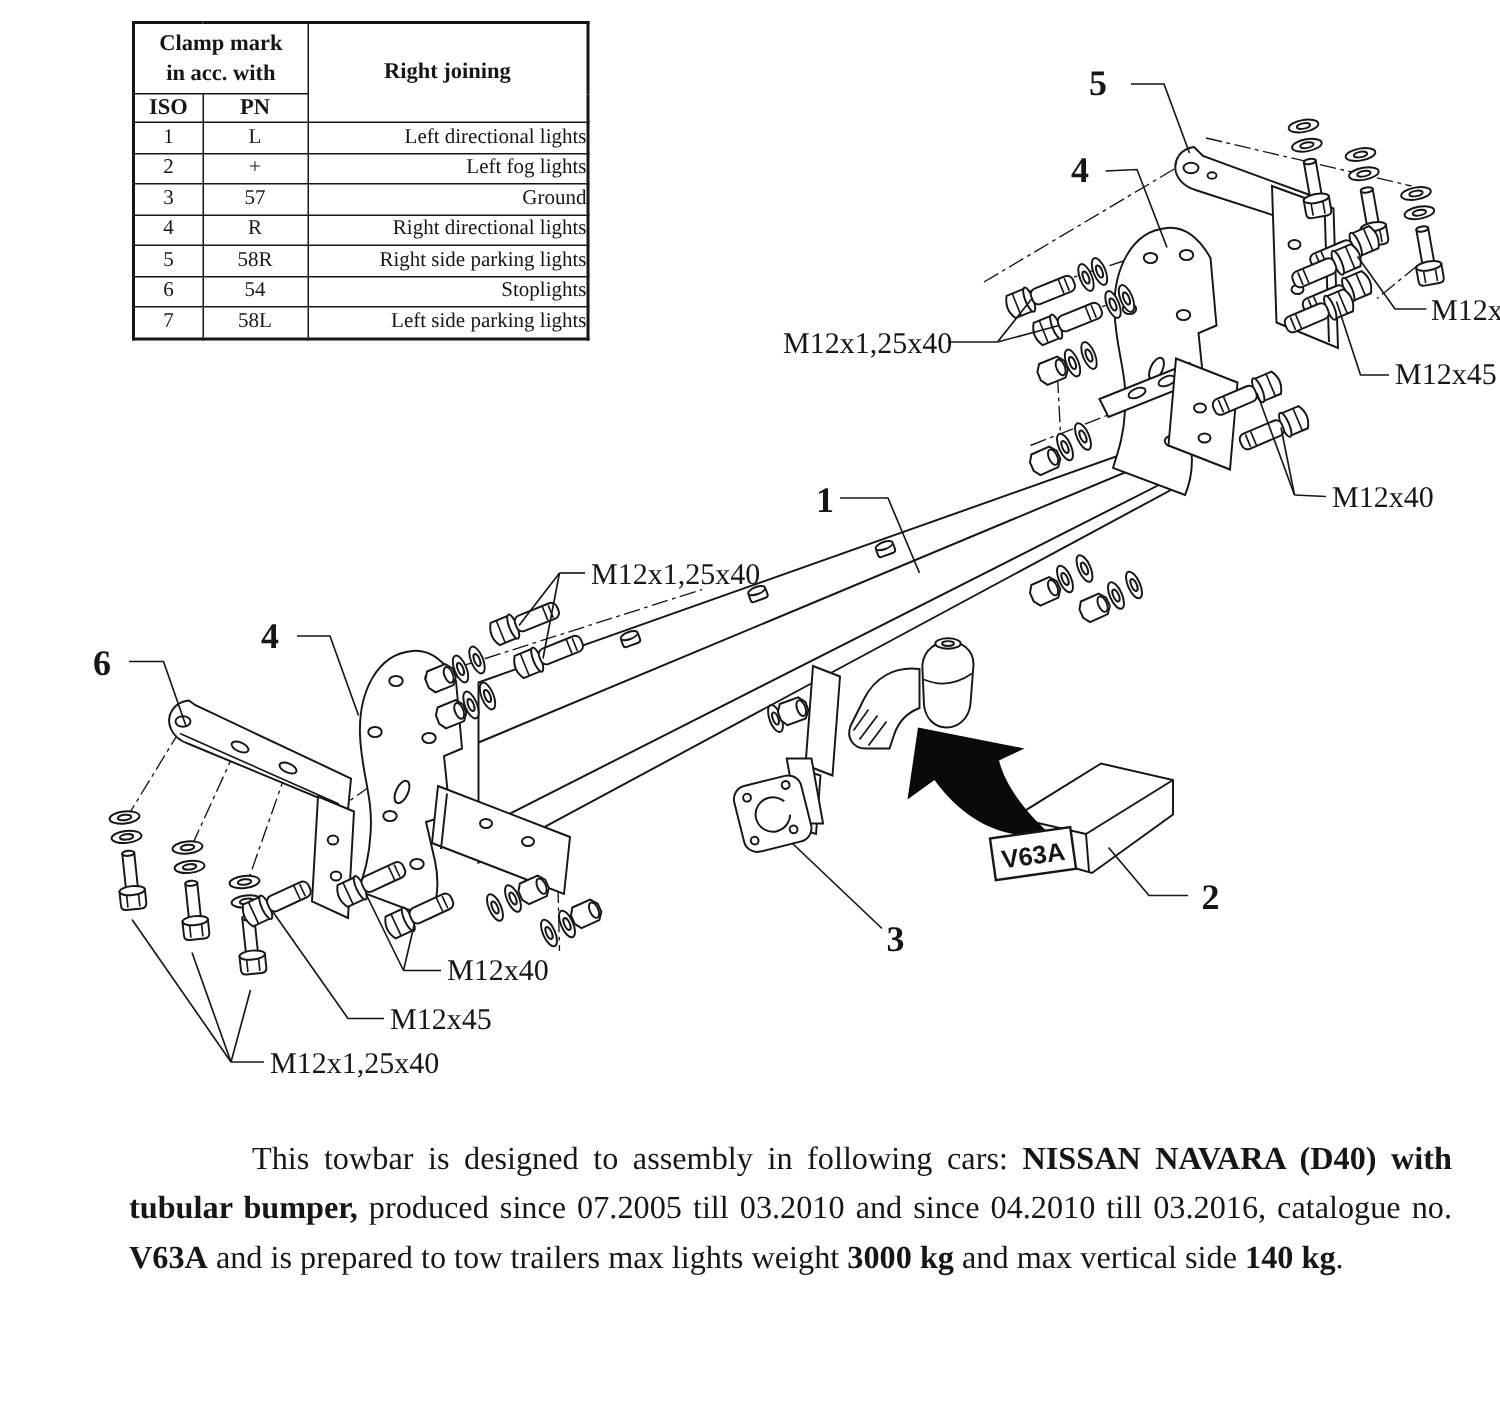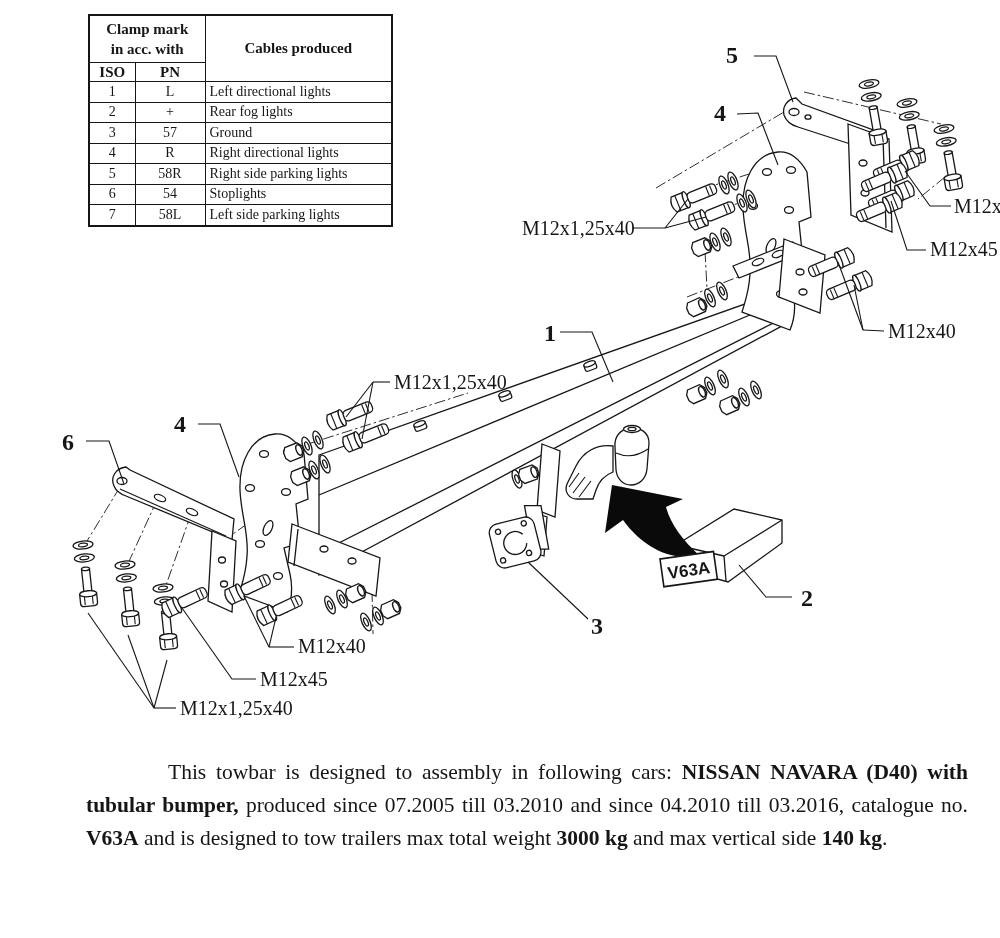--- a/index.html
+++ b/index.html
@@ -5,21 +5,21 @@
   html,body{margin:0;padding:0;background:#fff;}
   .page{position:relative;width:1000px;height:854px;background:#fff;overflow:hidden;
         font-family:"Liberation Serif",serif;color:#161616;margin-left:36px;}
   
   .clamp-table{position:absolute;left:52px;top:14px;border-collapse:collapse;
                border:2px solid #161616;table-layout:fixed;width:303px;}
   .clamp-table th,.clamp-table td{border:1.5px solid #161616;padding:0;
                font-family:"Liberation Serif",serif;color:#161616;}
   .clamp-table th{font-size:15px;font-weight:bold;text-align:center;}
   .clamp-table td{font-size:14px;height:19.5px;text-align:center;}
-  .clamp-table td.l{text-align:left;padding-left:4px;}
+  .clamp-table td.l{text-align:right;padding-left:4px;}
   .pre{white-space:pre-line;line-height:1.35;}
   th.h1{height:46px;}
   th.h2{height:18px;font-size:15px;}
   
   .w{fill:#fff;stroke:#161616;stroke-width:1.3;}
   .s{fill:none;stroke:#161616;stroke-width:1.3;}
   .thin{fill:none;stroke:#161616;stroke-width:1.1;}
   .d{fill:none;stroke:#161616;stroke-width:0.9;stroke-dasharray:11 3 2.5 3;}
   .blk{fill:#0a0a0a;stroke:none;}
   text.num{font-family:"Liberation Serif",serif;font-size:24px;font-weight:bold;fill:#161616;}
@@ -39,35 +39,35 @@
   <table class="clamp-table">
     <colgroup>
         <col style="width:46px">
         <col style="width:70px">
         <col style="width:187px">
       </colgroup>
     <tbody>
         <tr>
       <th colspan="2" class="h1 pre">Clamp mark
 in acc. with</th>
-      <th rowspan="2">Cables produced</th>
+      <th rowspan="2">Right joining</th>
     </tr>
     <tr>
       <th class="h2">ISO</th>
       <th class="h2">PN</th>
     </tr>
     <tr>
           <td>1</td>
           <td>L</td>
           <td class="l">Left directional lights</td>
         </tr>
     <tr>
           <td>2</td>
           <td>+</td>
-          <td class="l">Rear fog lights</td>
+          <td class="l">Left fog lights</td>
         </tr>
     <tr>
           <td>3</td>
           <td>57</td>
           <td class="l">Ground</td>
         </tr>
     <tr>
           <td>4</td>
           <td>R</td>
           <td class="l">Right directional lights</td>
@@ -378,16 +378,16 @@
       <text class="spec" x="486" y="235">M12x1,25x40</text>
       <text class="spec" x="852" y="338">M12x40</text>
       <text class="spec" x="358" y="389">M12x1,25x40</text>
       <text class="spec" x="262" y="653">M12x40</text>
       <text class="spec" x="224" y="686">M12x45</text>
       <text class="spec" x="144" y="715">M12x1,25x40</text>
     </g>
   </svg>
 
   <p class="descr">
-    <span>This towbar is designed to assembly in following cars: </span><b>NISSAN NAVARA (D40) with tubular bumper,</b><span> produced since 07.2005 till 03.2010 and since 04.2010 till 03.2016, catalogue no. </span><b>V63A</b><span> and is designed to tow trailers max total weight </span><b>3000 kg</b><span> and max vertical side </span><b>140 kg</b><span>.</span>
+    <span>This towbar is designed to assembly in following cars: </span><b>NISSAN NAVARA (D40) with tubular bumper,</b><span> produced since 07.2005 till 03.2010 and since 04.2010 till 03.2016, catalogue no. </span><b>V63A</b><span> and is prepared to tow trailers max lights weight </span><b>3000 kg</b><span> and max vertical side </span><b>140 kg</b><span>.</span>
   </p>
 
 </div>
 
 </body></html>

